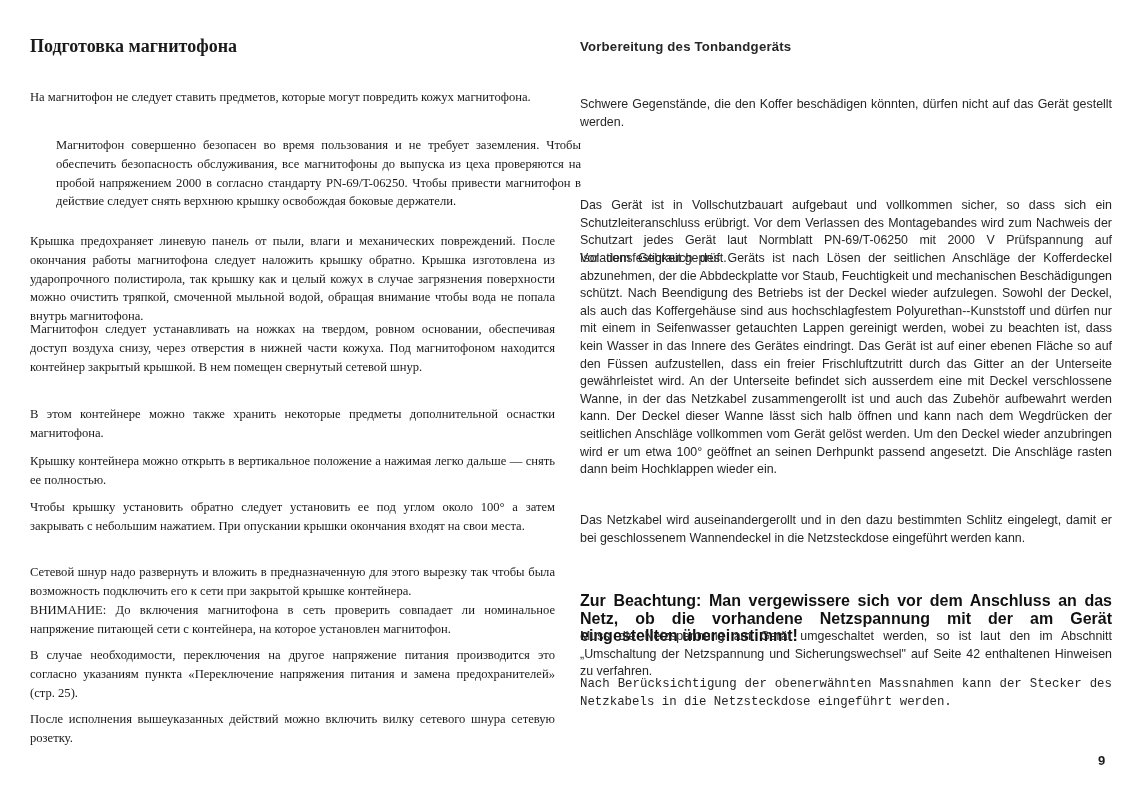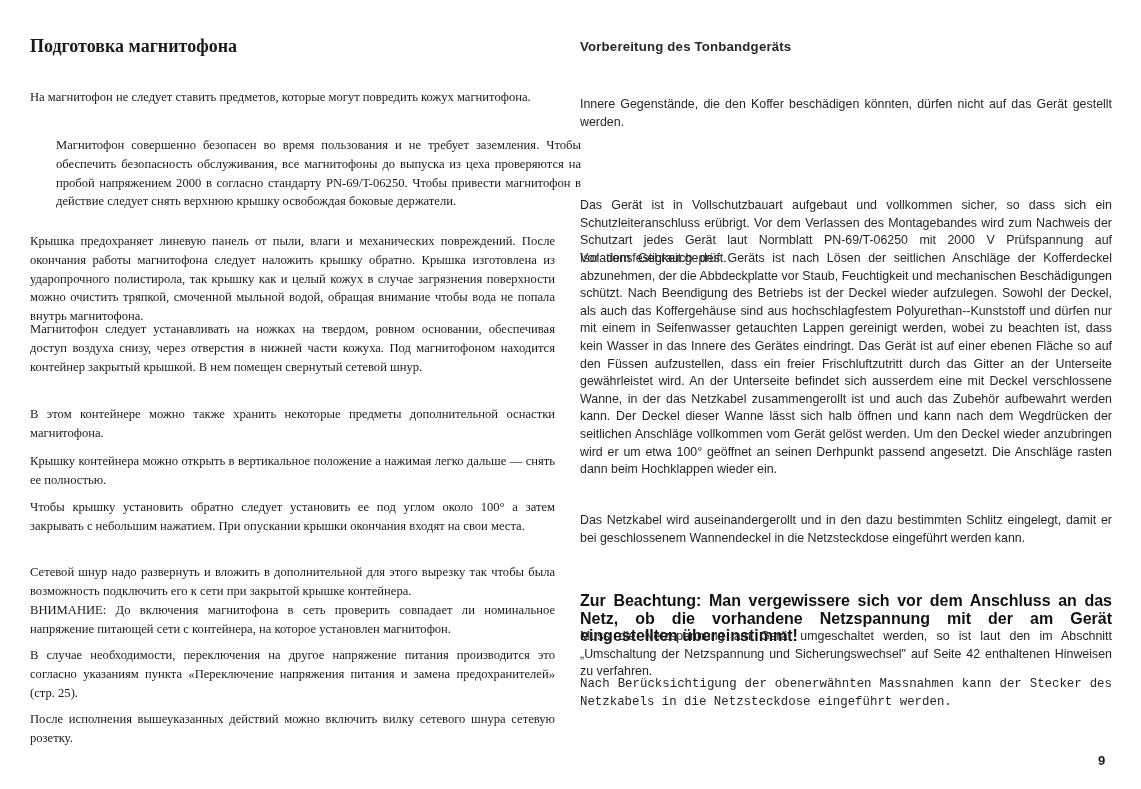--- a/index.html
+++ b/index.html
@@ -21,29 +21,29 @@
 
 <div class="col left">
   <div class="heading" style="top:37px;">Подготовка магнитофона</div>
   <p style="top:88px;">На магнитофон не следует ставить предметов, которые могут повредить кожух магнитофона.</p>
   <p style="top:136px;margin-left:26px;">Магнитофон совершенно безопасен во время пользования и не требует заземления. Чтобы обеспечить безопасность обслуживания, все магнитофоны до выпуска из цеха проверяются на пробой напряжением 2000 в согласно стандарту PN-69/T-06250. Чтобы привести магнитофон в действие следует снять верхнюю крышку освобождая боковые держатели.</p>
   <p style="top:232px;">Крышка предохраняет линевую панель от пыли, влаги и механических повреждений. После окончания работы магнитофона следует наложить крышку обратно. Крышка изготовлена из ударопрочного полистирола, так крышку как и целый кожух в случае загрязнения поверхности можно очистить тряпкой, смоченной мыльной водой, обращая внимание чтобы вода не попала внутрь магнитофона.</p>
   <p style="top:320px;">Магнитофон следует устанавливать на ножках на твердом, ровном основании, обеспечивая доступ воздуха снизу, через отверстия в нижней части кожуха. Под магнитофоном находится контейнер закрытый крышкой. В нем помещен свернутый сетевой шнур.</p>
   <p style="top:405px;">В этом контейнере можно также хранить некоторые предметы дополнительной оснастки магнитофона.</p>
   <p style="top:452px;">Крышку контейнера можно открыть в вертикальное положение а нажимая легко дальше — снять ее полностью.</p>
   <p style="top:498px;">Чтобы крышку установить обратно следует установить ее под углом около 100° а затем закрывать с небольшим нажатием. При опускании крышки окончания входят на свои места.</p>
-  <p style="top:563px;">Сетевой шнур надо развернуть и вложить в дополнительной для этого вырезку так чтобы была возможность подключить его к сети при закрытой крышке контейнера.</p>
+  <p style="top:563px;">Сетевой шнур надо развернуть и вложить в предназначенную для этого вырезку так чтобы была возможность подключить его к сети при закрытой крышке контейнера.</p>
   <p class="warn" style="top:601px;">ВНИМАНИЕ: До включения магнитофона в сеть проверить совпадает ли номинальное напряжение питающей сети с контейнера, на которое установлен магнитофон.</p>
   <p style="top:646px;">В случае необходимости, переключения на другое напряжение питания производится это согласно указаниям пункта «Переключение напряжения питания и замена предохранителей» (стр. 25).</p>
   <p style="top:710px;">После исполнения вышеуказанных действий можно включить вилку сетевого шнура сетевую розетку.</p>
 </div>
 
 <div class="col right">
   <div class="heading" style="top:38px;">Vorbereitung des Tonbandgeräts</div>
-  <p style="top:96px;">Innere Gegenstände, die den Koffer beschädigen könnten, dürfen nicht auf das Gerät gestellt werden.</p>
+  <p style="top:96px;">Schwere Gegenstände, die den Koffer beschädigen könnten, dürfen nicht auf das Gerät gestellt werden.</p>
   <p style="top:153px;margin-top:44px;">Das Gerät ist in Vollschutzbauart aufgebaut und vollkommen sicher, so dass sich ein Schutzleiteranschluss erübrigt. Vor dem Verlassen des Montagebandes wird zum Nachweis der Schutzart jedes Gerät laut Normblatt PN-69/T-06250 mit 2000 V Prüfspannung auf Isolationsfestigkeit geprüft.</p>
   <p style="top:250px;">Vor dem Gebrauch des Geräts ist nach Lösen der seitlichen Anschläge der Kofferdeckel abzunehmen, der die Abbdeckplatte vor Staub, Feuchtigkeit und mechanischen Beschädigungen schützt. Nach Beendigung des Betriebs ist der Deckel wieder aufzulegen. Sowohl der Deckel, als auch das Koffergehäuse sind aus hochschlagfestem Polyurethan--Kunststoff und dürfen nur mit einem in Seifenwasser getauchten Lappen gereinigt werden, wobei zu beachten ist, dass kein Wasser in das Innere des Gerätes eindringt. Das Gerät ist auf einer ebenen Fläche so auf den Füssen aufzustellen, dass ein freier Frischluftzutritt durch das Gitter an der Unterseite gewährleistet wird. An der Unterseite befindet sich ausserdem eine mit Deckel verschlossene Wanne, in der das Netzkabel zusammengerollt ist und auch das Zubehör aufbewahrt werden kann. Der Deckel dieser Wanne lässt sich halb öffnen und kann nach dem Wegdrücken der seitlichen Anschläge vollkommen vom Gerät gelöst werden. Um den Deckel wieder anzubringen wird er um etwa 100° geöffnet an seinen Derhpunkt passend angesetzt. Die Anschläge rasten dann beim Hochklappen wieder ein.</p>
   <p style="top:512px;">Das Netzkabel wird auseinandergerollt und in den dazu bestimmten Schlitz eingelegt, damit er bei geschlossenem Wannendeckel in die Netzsteckdose eingeführt werden kann.</p>
   <p class="strong-lead" style="top:592px;">Zur Beachtung: Man vergewissere sich vor dem Anschluss an das Netz, ob die vorhandene Netzspannung mit der am Gerät eingestellten übereinstimmt!</p>
   <p style="top:628px;">Muss die Netzspannung am Gerät umgeschaltet werden, so ist laut den im Abschnitt „Umschaltung der Netzspannung und Sicherungswechsel" auf Seite 42 enthaltenen Hinweisen zu verfahren.</p>
   <p style="top:676px;font-family:Liberation Mono, monospace;">Nach Berücksichtigung der obenerwähnten Massnahmen kann der Stecker des Netzkabels in die Netzsteckdose eingeführt werden.</p>
 </div>
 
 <div class="page-num">9</div>
 

